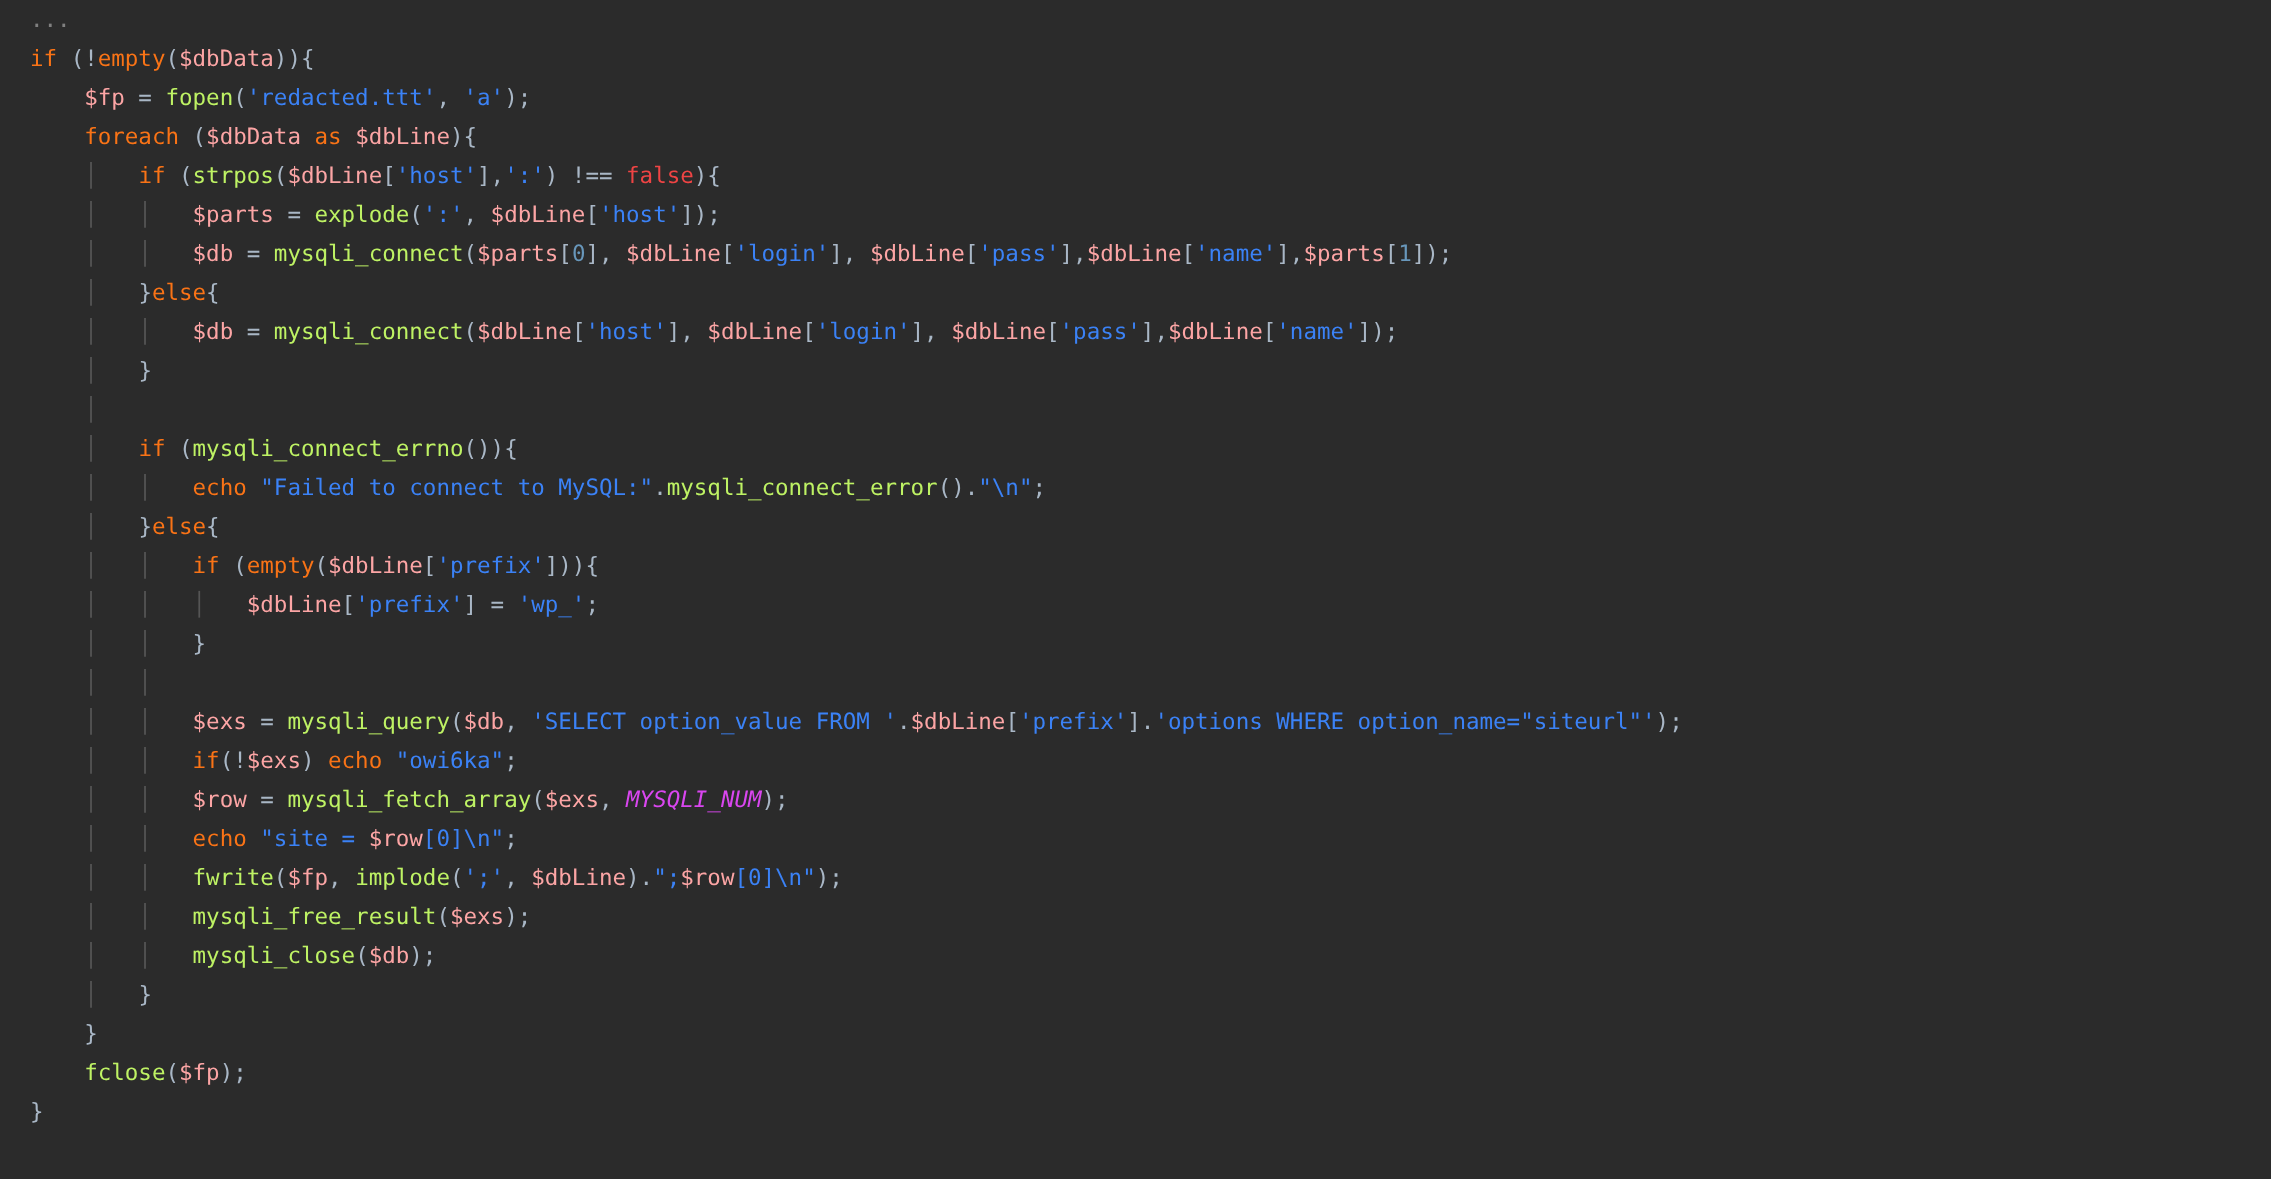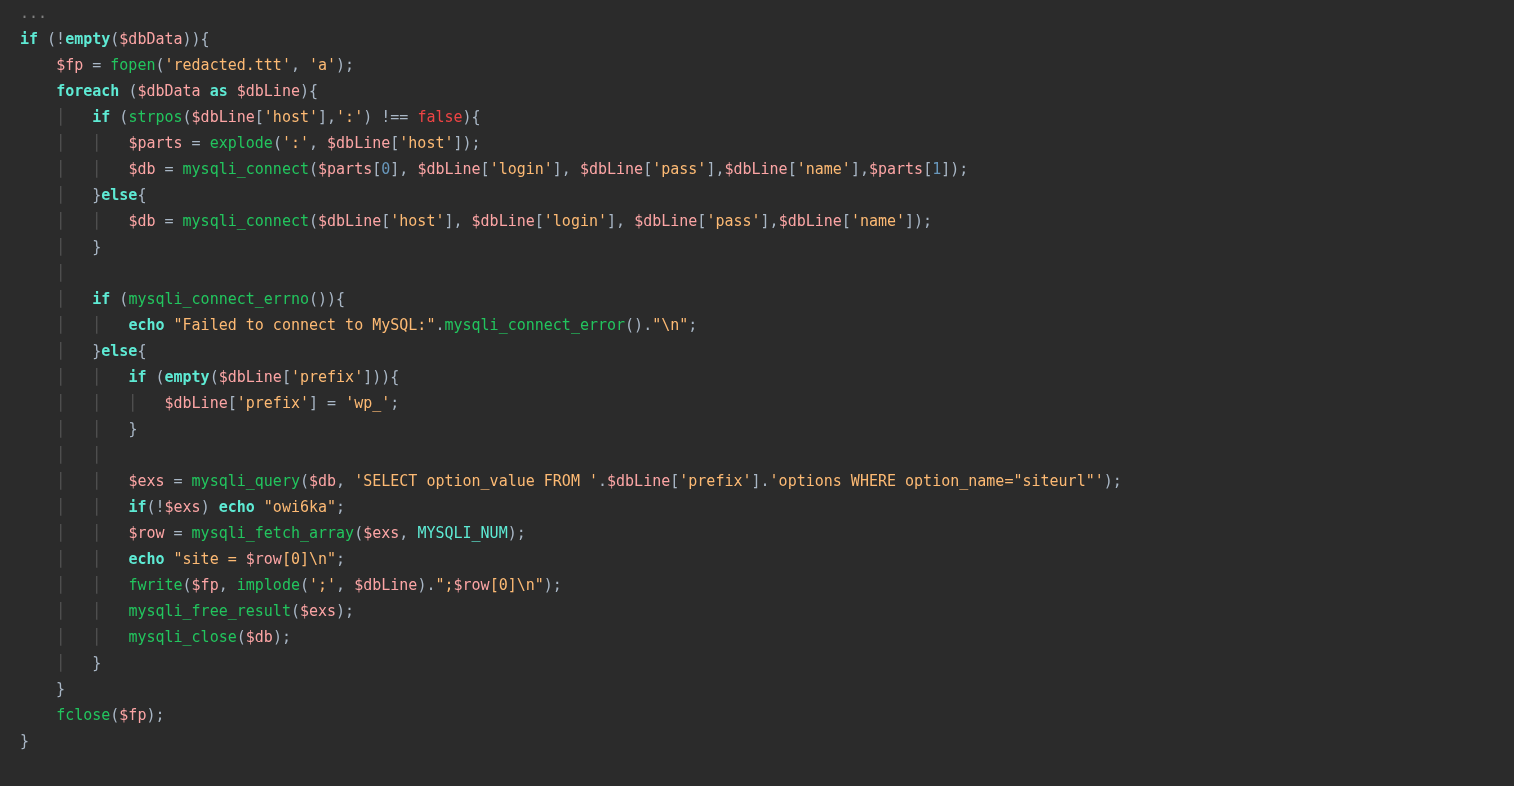--- a/index.html
+++ b/index.html
@@ -12,26 +12,26 @@
     padding: 0;
     width: 1514px;
     height: 786px;
     overflow: hidden;
   }
   pre.code {
     padding: 0 20px;
     white-space: pre;
   }
   .c-default { color: #a9b7c6; }
-  .c-keyword { color: #5eead4; font-weight: bold; }
+  .c-keyword { color: #f97316; }
   .c-var { color: #fca5a5; }
-  .c-string { color: #fdba74; }
+  .c-string { color: #3b82f6; }
   .c-number { color: #6897bb; }
-  .c-func { color: #22c55e; }
-  .c-const { color: #5eead4; }
+  .c-func { color: #bef264; }
+  .c-const { color: #d946ef; font-style: italic; }
   .c-bool { color: #ef4444; }
   .c-comment { color: #808080; }
   .guide { color: #555555; }
 </style>
 </head>
 <body>
 
 <pre class="code" id="code-block"><div><span class="c-comment">...</span></div><div><span class="c-keyword">if </span><span class="c-default">(!</span><span class="c-keyword">empty</span><span class="c-default">(</span><span class="c-var">$dbData</span><span class="c-default">)){</span></div><div><span class="c-default">    </span><span class="c-var">$fp</span><span class="c-default"> = </span><span class="c-func">fopen</span><span class="c-default">(</span><span class="c-string">'redacted.ttt'</span><span class="c-default">, </span><span class="c-string">'a'</span><span class="c-default">);</span></div><div><span class="c-default">    </span><span class="c-keyword">foreach </span><span class="c-default">(</span><span class="c-var">$dbData</span><span class="c-default"> </span><span class="c-keyword">as</span><span class="c-default"> </span><span class="c-var">$dbLine</span><span class="c-default">){</span></div><div><span class="c-default">    </span><span class="guide">│   </span><span class="c-keyword">if </span><span class="c-default">(</span><span class="c-func">strpos</span><span class="c-default">(</span><span class="c-var">$dbLine</span><span class="c-default">[</span><span class="c-string">'host'</span><span class="c-default">],</span><span class="c-string">':'</span><span class="c-default">) !== </span><span class="c-bool">false</span><span class="c-default">){</span></div><div><span class="c-default">    </span><span class="guide">│   │   </span><span class="c-var">$parts</span><span class="c-default"> = </span><span class="c-func">explode</span><span class="c-default">(</span><span class="c-string">':'</span><span class="c-default">, </span><span class="c-var">$dbLine</span><span class="c-default">[</span><span class="c-string">'host'</span><span class="c-default">]);</span></div><div><span class="c-default">    </span><span class="guide">│   │   </span><span class="c-var">$db</span><span class="c-default"> = </span><span class="c-func">mysqli_connect</span><span class="c-default">(</span><span class="c-var">$parts</span><span class="c-default">[</span><span class="c-number">0</span><span class="c-default">], </span><span class="c-var">$dbLine</span><span class="c-default">[</span><span class="c-string">'login'</span><span class="c-default">], </span><span class="c-var">$dbLine</span><span class="c-default">[</span><span class="c-string">'pass'</span><span class="c-default">],</span><span class="c-var">$dbLine</span><span class="c-default">[</span><span class="c-string">'name'</span><span class="c-default">],</span><span class="c-var">$parts</span><span class="c-default">[</span><span class="c-number">1</span><span class="c-default">]);</span></div><div><span class="c-default">    </span><span class="guide">│   </span><span class="c-default">}</span><span class="c-keyword">else</span><span class="c-default">{</span></div><div><span class="c-default">    </span><span class="guide">│   │   </span><span class="c-var">$db</span><span class="c-default"> = </span><span class="c-func">mysqli_connect</span><span class="c-default">(</span><span class="c-var">$dbLine</span><span class="c-default">[</span><span class="c-string">'host'</span><span class="c-default">], </span><span class="c-var">$dbLine</span><span class="c-default">[</span><span class="c-string">'login'</span><span class="c-default">], </span><span class="c-var">$dbLine</span><span class="c-default">[</span><span class="c-string">'pass'</span><span class="c-default">],</span><span class="c-var">$dbLine</span><span class="c-default">[</span><span class="c-string">'name'</span><span class="c-default">]);</span></div><div><span class="c-default">    </span><span class="guide">│   </span><span class="c-default">}</span></div><div><span class="c-default">    </span><span class="guide">│</span></div><div><span class="c-default">    </span><span class="guide">│   </span><span class="c-keyword">if </span><span class="c-default">(</span><span class="c-func">mysqli_connect_errno</span><span class="c-default">()){</span></div><div><span class="c-default">    </span><span class="guide">│   │   </span><span class="c-keyword">echo </span><span class="c-string">"Failed to connect to MySQL:"</span><span class="c-default">.</span><span class="c-func">mysqli_connect_error</span><span class="c-default">().</span><span class="c-string">"\n"</span><span class="c-default">;</span></div><div><span class="c-default">    </span><span class="guide">│   </span><span class="c-default">}</span><span class="c-keyword">else</span><span class="c-default">{</span></div><div><span class="c-default">    </span><span class="guide">│   │   </span><span class="c-keyword">if </span><span class="c-default">(</span><span class="c-keyword">empty</span><span class="c-default">(</span><span class="c-var">$dbLine</span><span class="c-default">[</span><span class="c-string">'prefix'</span><span class="c-default">])){</span></div><div><span class="c-default">    </span><span class="guide">│   │   │   </span><span class="c-var">$dbLine</span><span class="c-default">[</span><span class="c-string">'prefix'</span><span class="c-default">] = </span><span class="c-string">'wp_'</span><span class="c-default">;</span></div><div><span class="c-default">    </span><span class="guide">│   │   </span><span class="c-default">}</span></div><div><span class="c-default">    </span><span class="guide">│   │</span></div><div><span class="c-default">    </span><span class="guide">│   │   </span><span class="c-var">$exs</span><span class="c-default"> = </span><span class="c-func">mysqli_query</span><span class="c-default">(</span><span class="c-var">$db</span><span class="c-default">, </span><span class="c-string">'SELECT option_value FROM '</span><span class="c-default">.</span><span class="c-var">$dbLine</span><span class="c-default">[</span><span class="c-string">'prefix'</span><span class="c-default">].</span><span class="c-string">'options WHERE option_name="siteurl"'</span><span class="c-default">);</span></div><div><span class="c-default">    </span><span class="guide">│   │   </span><span class="c-keyword">if</span><span class="c-default">(!</span><span class="c-var">$exs</span><span class="c-default">) </span><span class="c-keyword">echo </span><span class="c-string">"owi6ka"</span><span class="c-default">;</span></div><div><span class="c-default">    </span><span class="guide">│   │   </span><span class="c-var">$row</span><span class="c-default"> = </span><span class="c-func">mysqli_fetch_array</span><span class="c-default">(</span><span class="c-var">$exs</span><span class="c-default">, </span><span class="c-const">MYSQLI_NUM</span><span class="c-default">);</span></div><div><span class="c-default">    </span><span class="guide">│   │   </span><span class="c-keyword">echo </span><span class="c-string">"site = </span><span class="c-var">$row</span><span class="c-string">[0]\n"</span><span class="c-default">;</span></div><div><span class="c-default">    </span><span class="guide">│   │   </span><span class="c-func">fwrite</span><span class="c-default">(</span><span class="c-var">$fp</span><span class="c-default">, </span><span class="c-func">implode</span><span class="c-default">(</span><span class="c-string">';'</span><span class="c-default">, </span><span class="c-var">$dbLine</span><span class="c-default">).</span><span class="c-string">";</span><span class="c-var">$row</span><span class="c-string">[0]\n"</span><span class="c-default">);</span></div><div><span class="c-default">    </span><span class="guide">│   │   </span><span class="c-func">mysqli_free_result</span><span class="c-default">(</span><span class="c-var">$exs</span><span class="c-default">);</span></div><div><span class="c-default">    </span><span class="guide">│   │   </span><span class="c-func">mysqli_close</span><span class="c-default">(</span><span class="c-var">$db</span><span class="c-default">);</span></div><div><span class="c-default">    </span><span class="guide">│   </span><span class="c-default">}</span></div><div><span class="c-default">    }</span></div><div><span class="c-default">    </span><span class="c-func">fclose</span><span class="c-default">(</span><span class="c-var">$fp</span><span class="c-default">);</span></div><div><span class="c-default">}</span></div></pre>
 
 </body></html>

